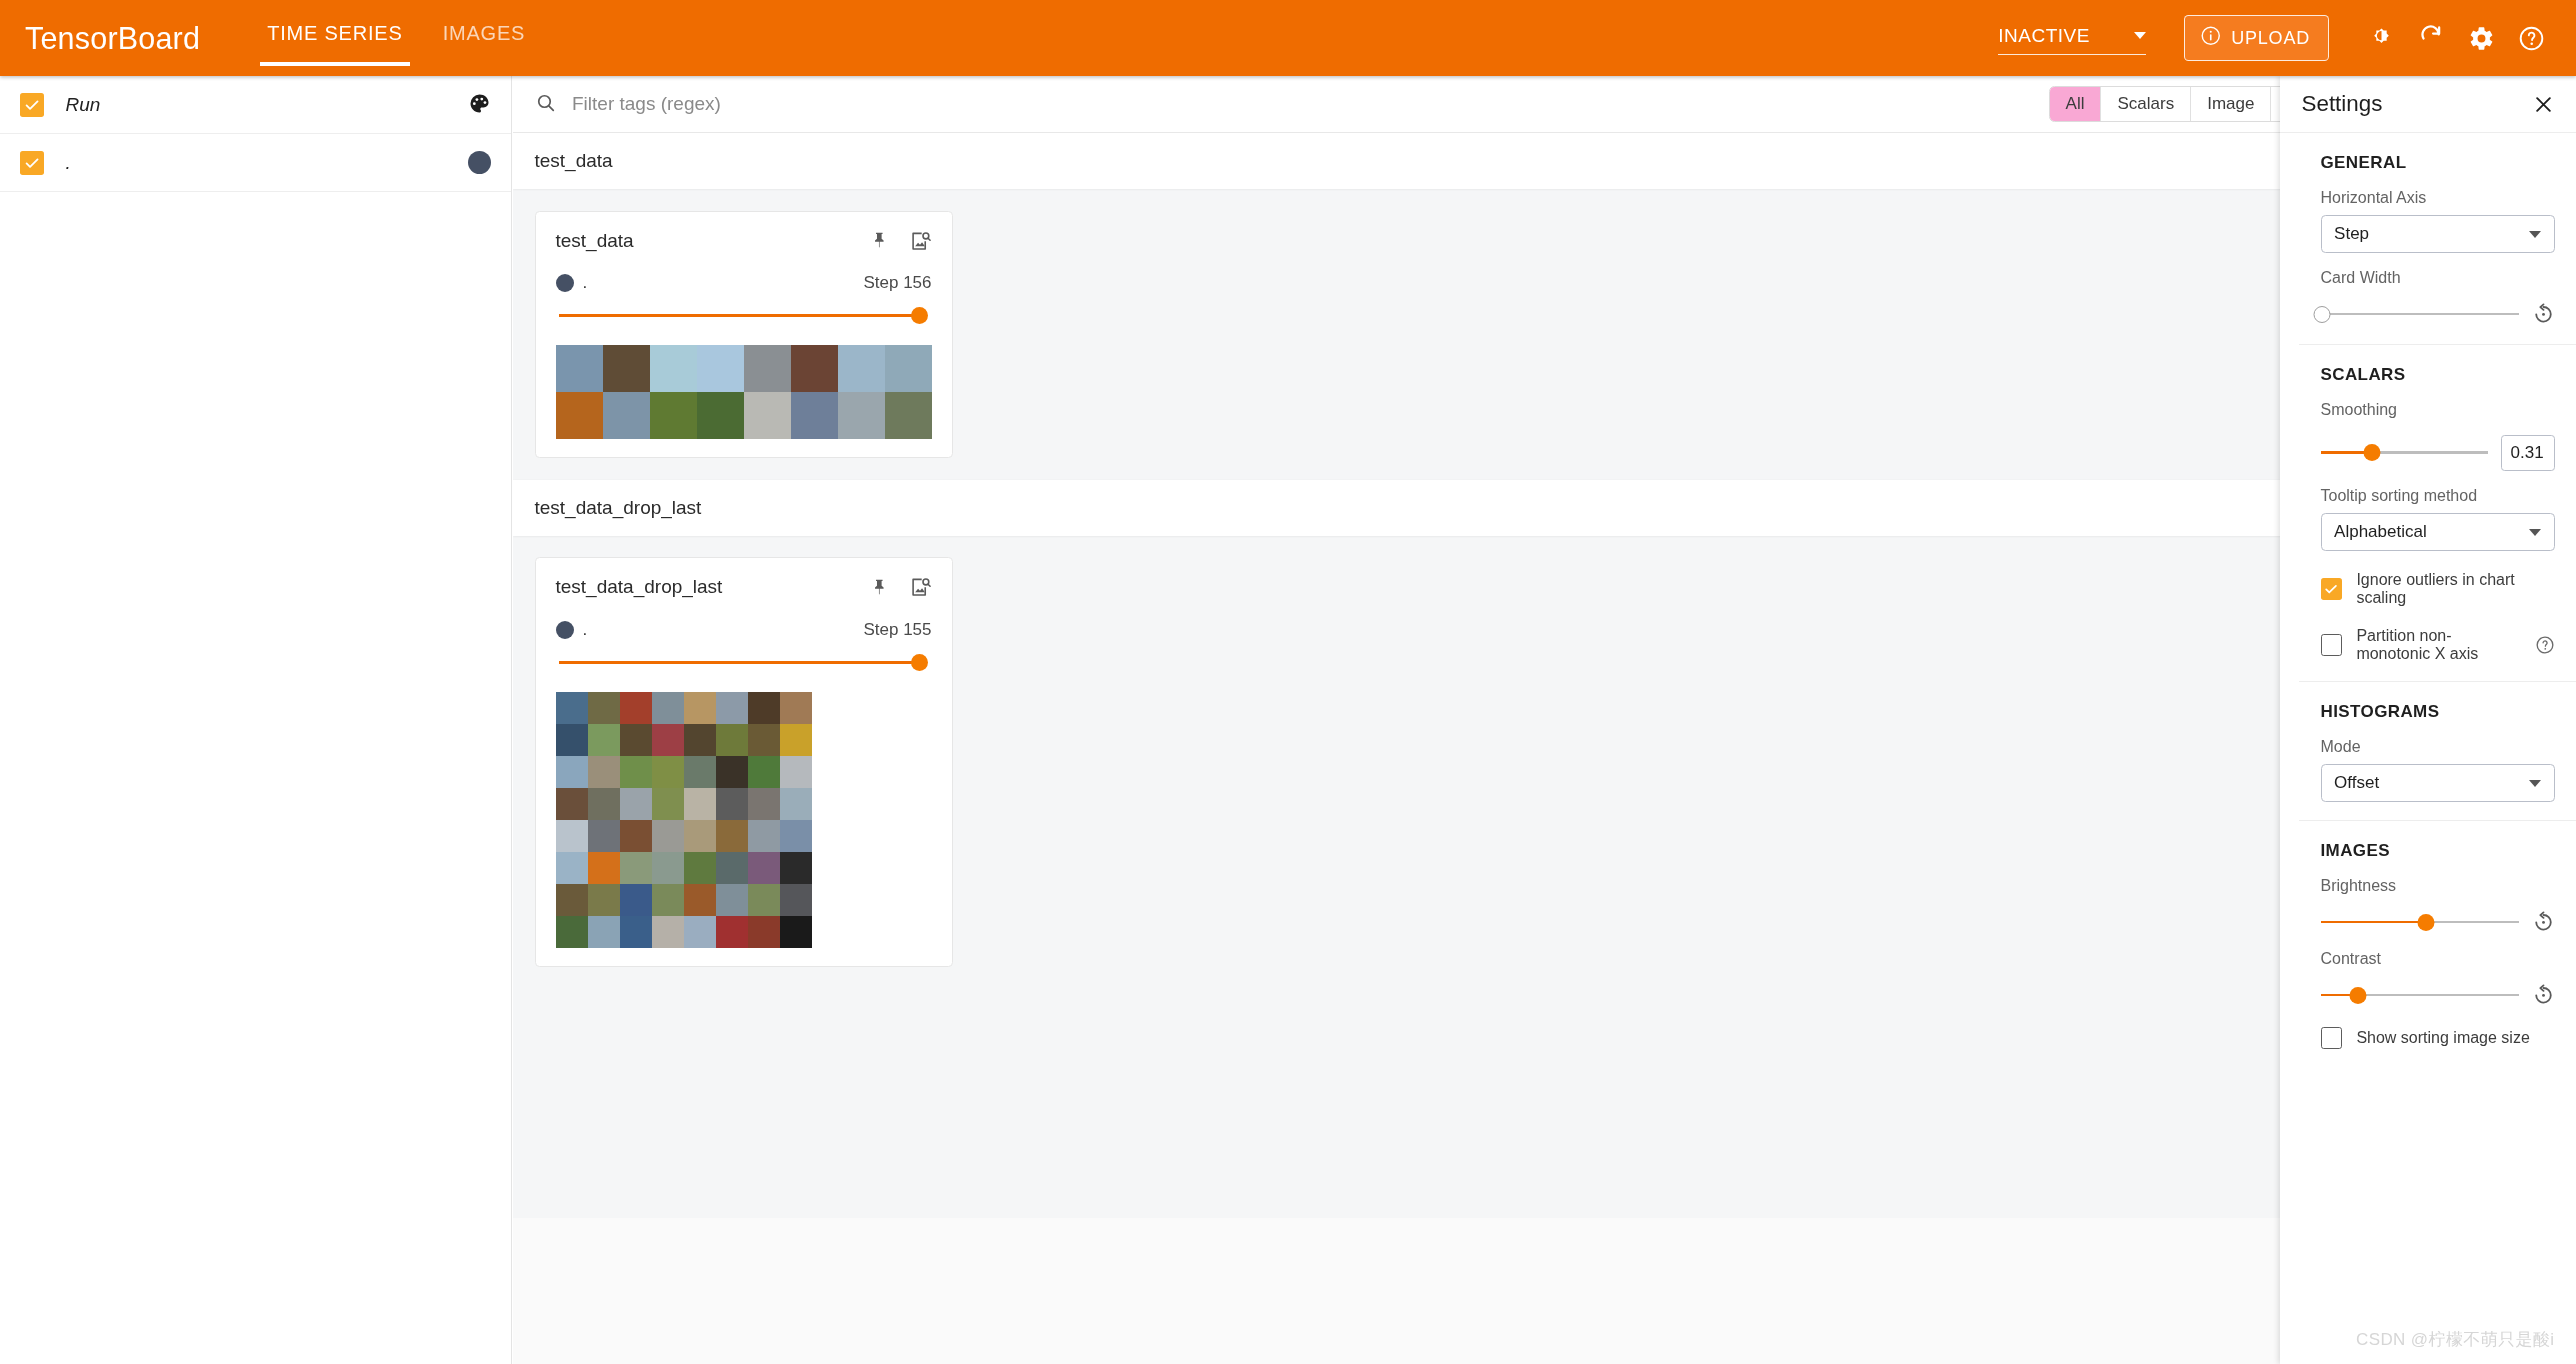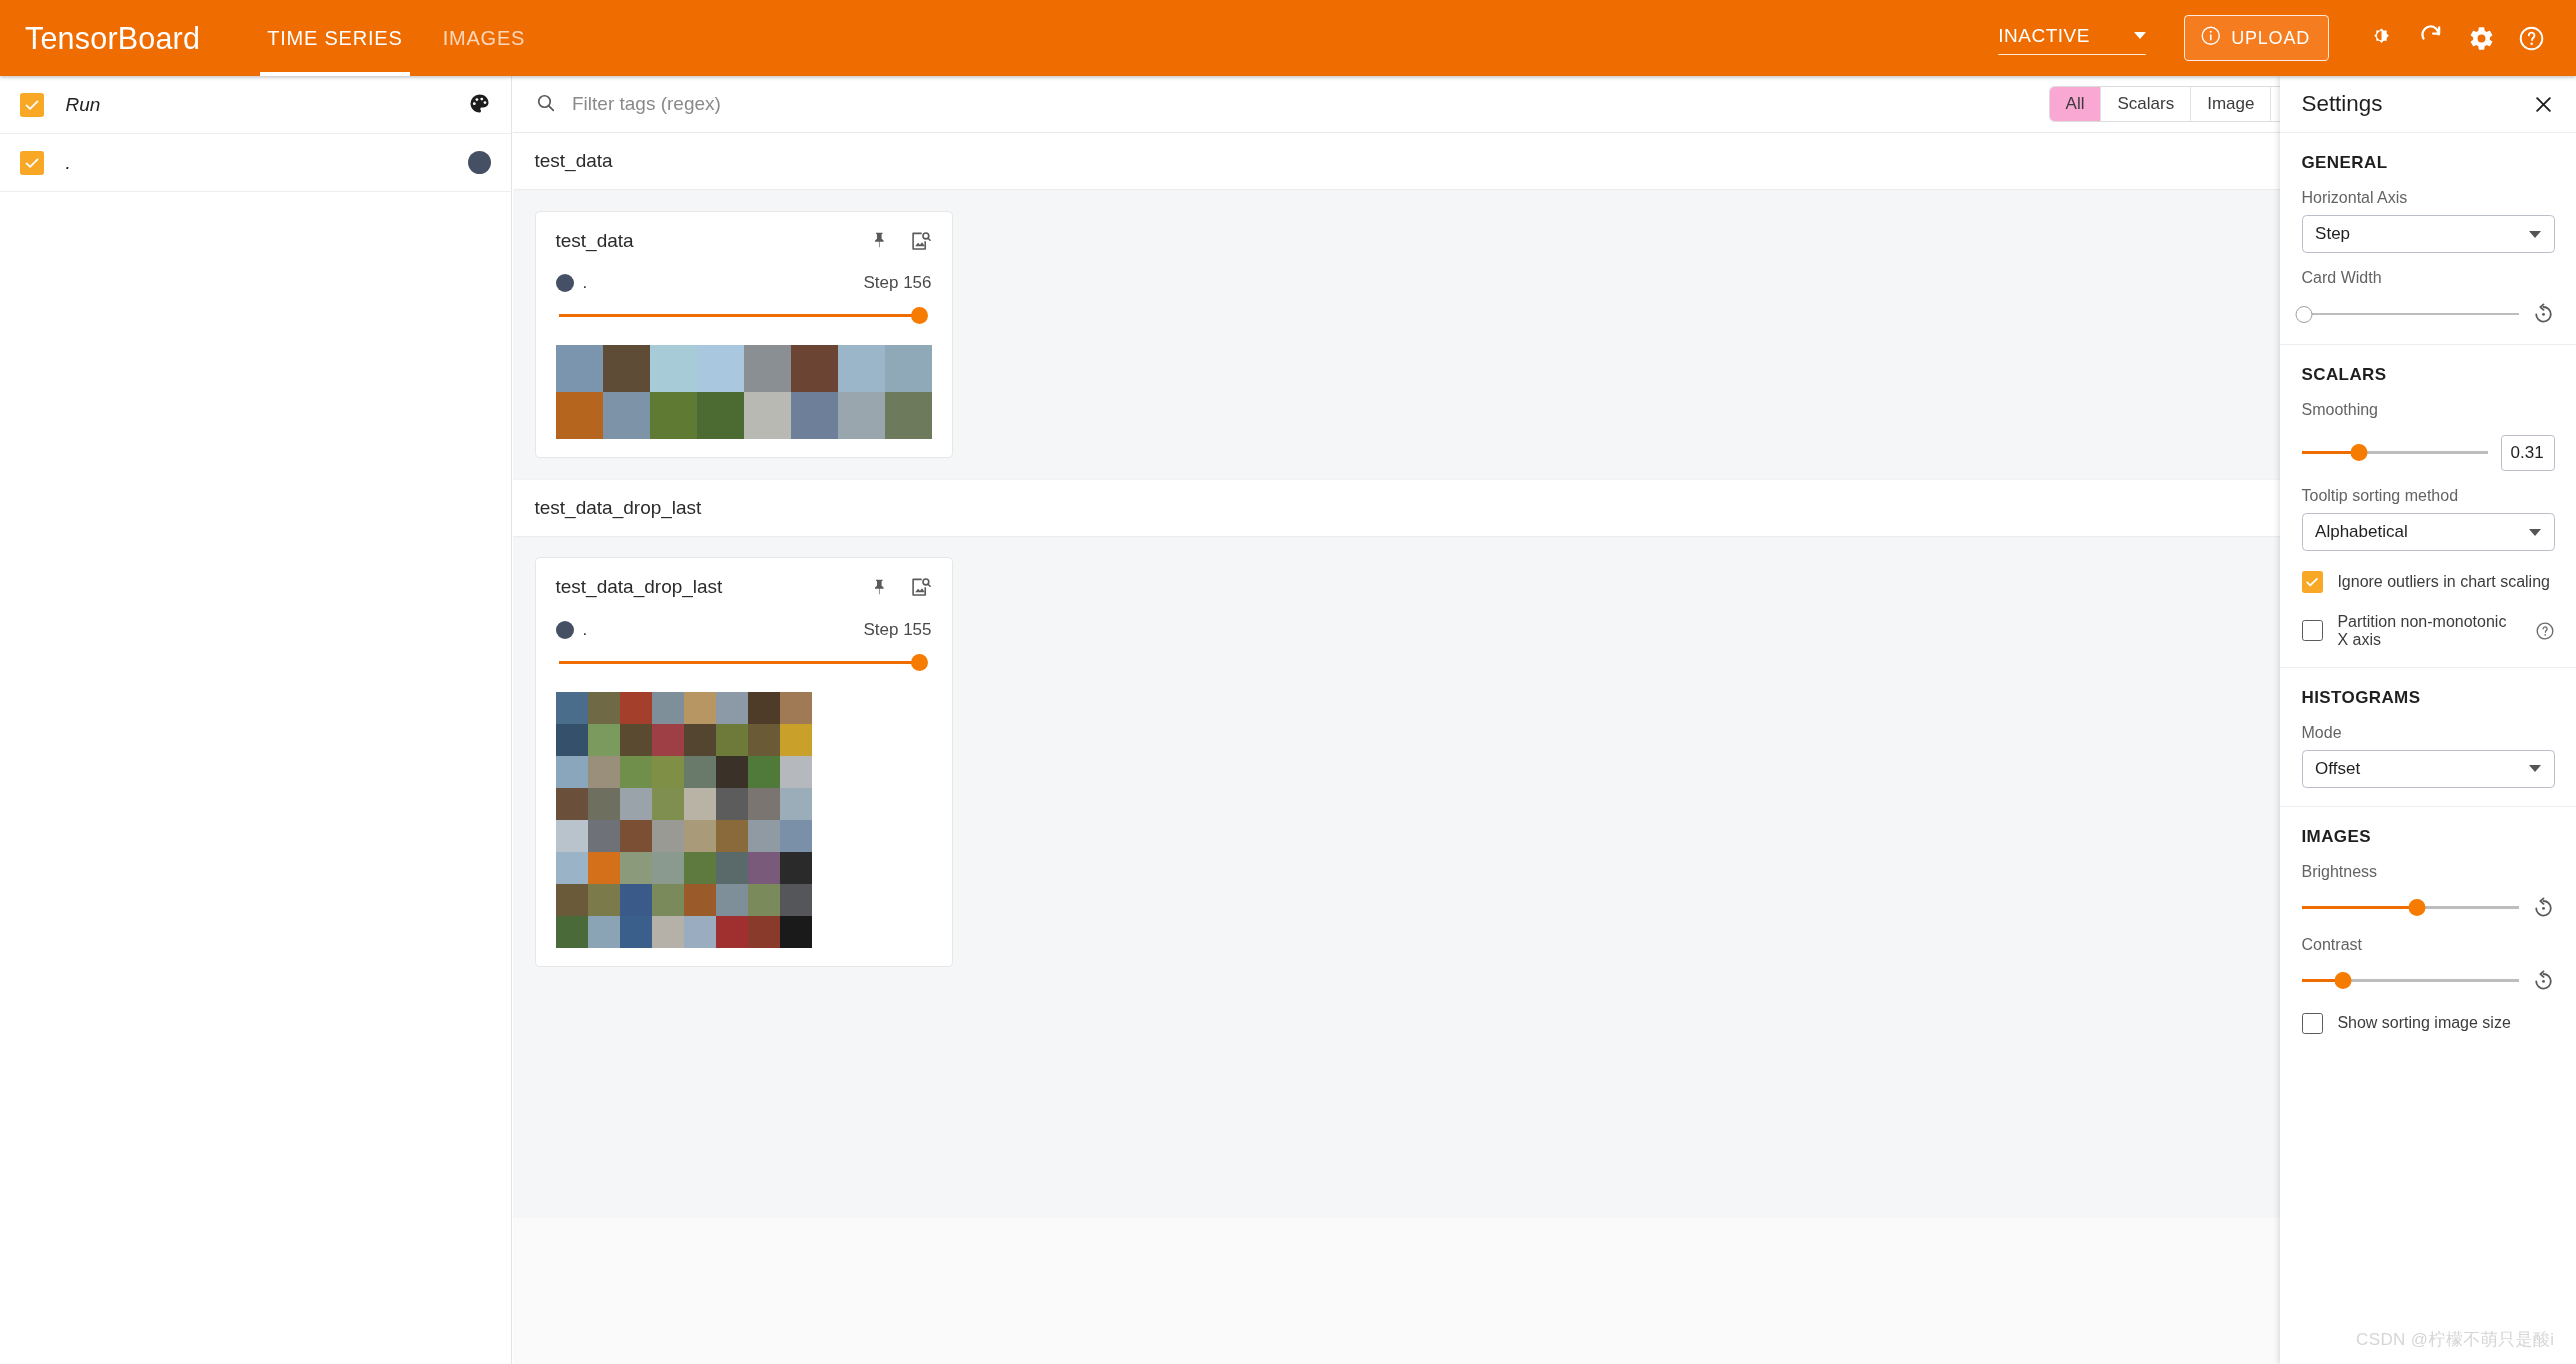--- a/index.html
+++ b/index.html
@@ -21,21 +21,21 @@
     z-index: 30;
   }
   .brand {
     color:#fff; font-size:30.5px; letter-spacing:0.2px;
     margin-left:25px; margin-right:47px; white-space:nowrap;
   }
   .nav-tabs { display:flex; align-items:stretch; height:76px; }
   .nav-tab {
     display:flex; align-items:center; justify-content:center;
     padding:0 20px; color:rgba(255,255,255,.72); font-size:20px;
-    letter-spacing:0.8px; cursor:pointer; position:relative; height:76px;
+    letter-spacing:0.8px; cursor:pointer; position:relative; height:66px;
     white-space:nowrap;
   }
   .nav-tab.active { color:#fff; }
   .nav-tab.active::after {
     content:""; position:absolute; left:12.6px; right:12.6px; bottom:0;
     height:3.6px; background:#fff;
   }
   .topbar-right {
     margin-left:auto; display:flex; align-items:center; gap:0; padding-right:20px;
   }
@@ -158,21 +158,21 @@
     position:absolute; right:0; top:76px; width:296px; height:1288px;
     background:#fff; box-shadow:-1.8px 0 5.4px rgba(0,0,0,.12); z-index:20;
     overflow:hidden;
   }
   .set-head {
     height:57px; display:flex; align-items:center; padding:0 21.5px;
     border-bottom:0.9px solid #ededed;
   }
   .set-head .t { font-size:22.4px; color:#1e1e1e; }
   .set-head .x { margin-left:auto; cursor:pointer; display:flex; }
-  .set-sec { padding:20px 21.5px 18px 21.5px; border-bottom:0.9px solid #ededed; }
+  .set-sec { padding:20px 21.5px 18px 21.5px; border-bottom:0.9px solid #ededed;margin-left:19px; }
   .set-sec:last-child { border-bottom:none; }
   .sec-ttl { font-size:17px; color:#1f1f1f; font-weight:bold; letter-spacing:0.4px; }
   .fld-lbl { font-size:16px; color:#636363; margin-top:16px; }
   .select {
     margin-top:8px; height:38px; border:0.9px solid #b9bec9; border-radius:4.5px;
     display:flex; align-items:center; padding:0 12.6px; font-size:17px; color:#1f1f1f;
     cursor:pointer;
   }
   .select .caret {
     margin-left:auto; width:0;height:0;

